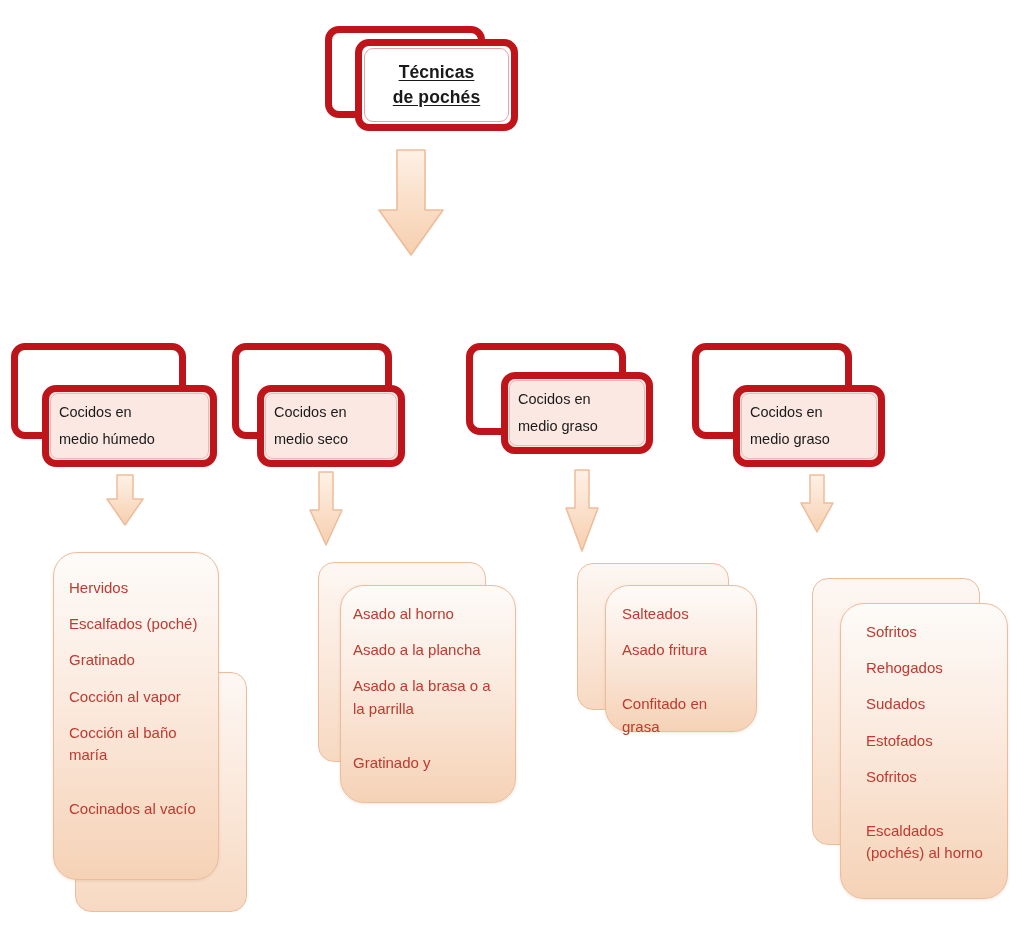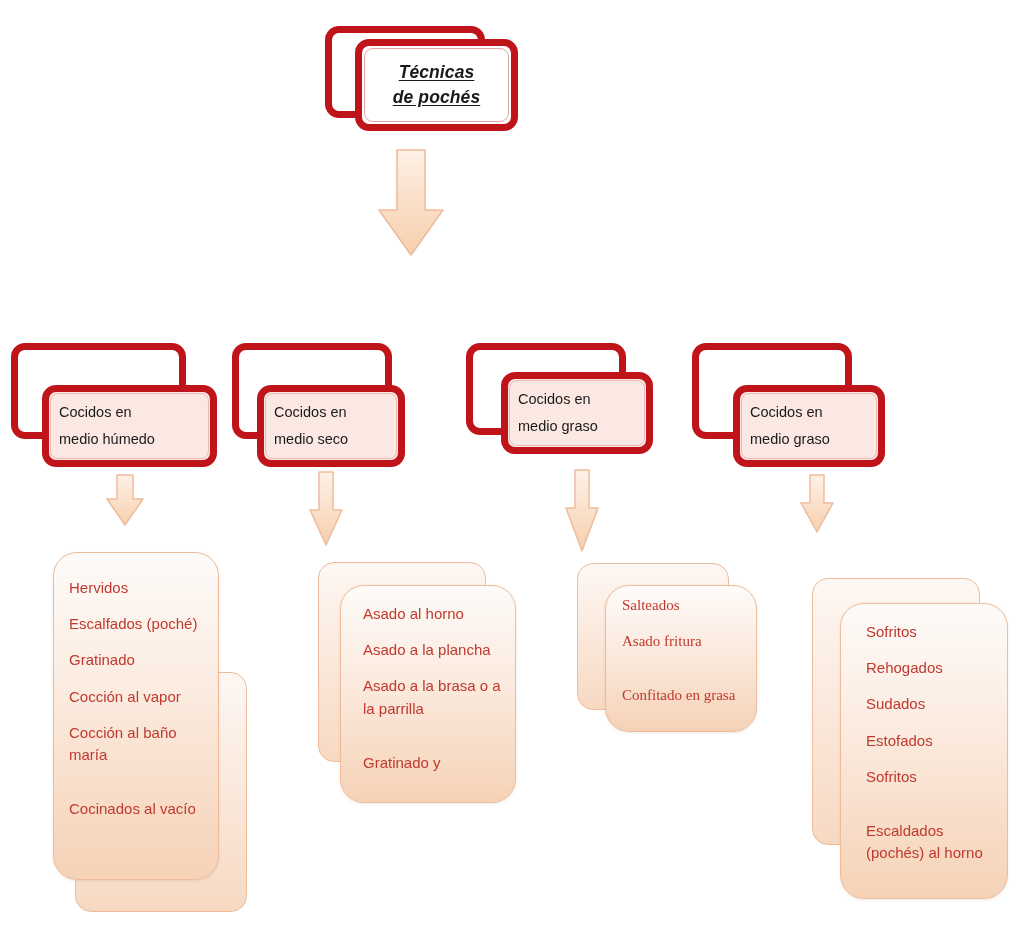--- a/index.html
+++ b/index.html
@@ -36,21 +36,20 @@
     position: absolute;
     left: 355px; top: 39px;
     width: 163px; height: 92px;
     border: 7px solid #c0141b;
     border-radius: 14px;
     background: #ffffff;
     box-sizing: border-box;
     display: flex;
     align-items: center;
     justify-content: center;
-    font-style: italic;
   }
   .title-front .title-inner {
     position: absolute;
     left: 2px; top: 2px; right: 2px; bottom: 2px;
     border: 1px solid #e8a3a6;
     border-radius: 9px;
     pointer-events: none;
   }
   .title-text {
     position: relative;
@@ -258,31 +257,31 @@
       <li>Escalfados (poché)</li>
       <li>Gratinado</li>
       <li>Cocción al vapor</li>
       <li>Cocción al baño maría</li>
       <li>Cocinados al vacío</li>
     </ul>
   </div>
 
   <div class="l3-back" style="left:318px; top:562px; width:168px; height:200px;"></div>
   <div class="l3-front" style="left:340px; top:585px; width:176px; height:218px;">
-    <ul class="l3-list" style="padding:17px 14px 0 22px;">
+    <ul class="l3-list" style="padding:17px 14px 0 12px;">
       <li>Asado al horno</li>
       <li>Asado a la plancha</li>
       <li>Asado a la brasa o a la parrilla</li>
       <li>Gratinado y</li>
     </ul>
   </div>
 
   <div class="l3-back" style="left:577px; top:563px; width:152px; height:147px;"></div>
   <div class="l3-front" style="left:605px; top:585px; width:152px; height:147px;">
-    <ul class="l3-list" style="padding:8px 12px 0 16px;font-family:Liberation Serif, serif;">
+    <ul class="l3-list" style="padding:17px 12px 0 16px;">
       <li>Salteados</li>
       <li>Asado fritura</li>
       <li>Confitado en grasa</li>
     </ul>
   </div>
 
   <div class="l3-back" style="left:812px; top:578px; width:168px; height:267px;"></div>
   <div class="l3-front" style="left:840px; top:603px; width:168px; height:296px;">
     <ul class="l3-list" style="padding:17px 12px 0 25px;">
       <li>Sofritos</li>

